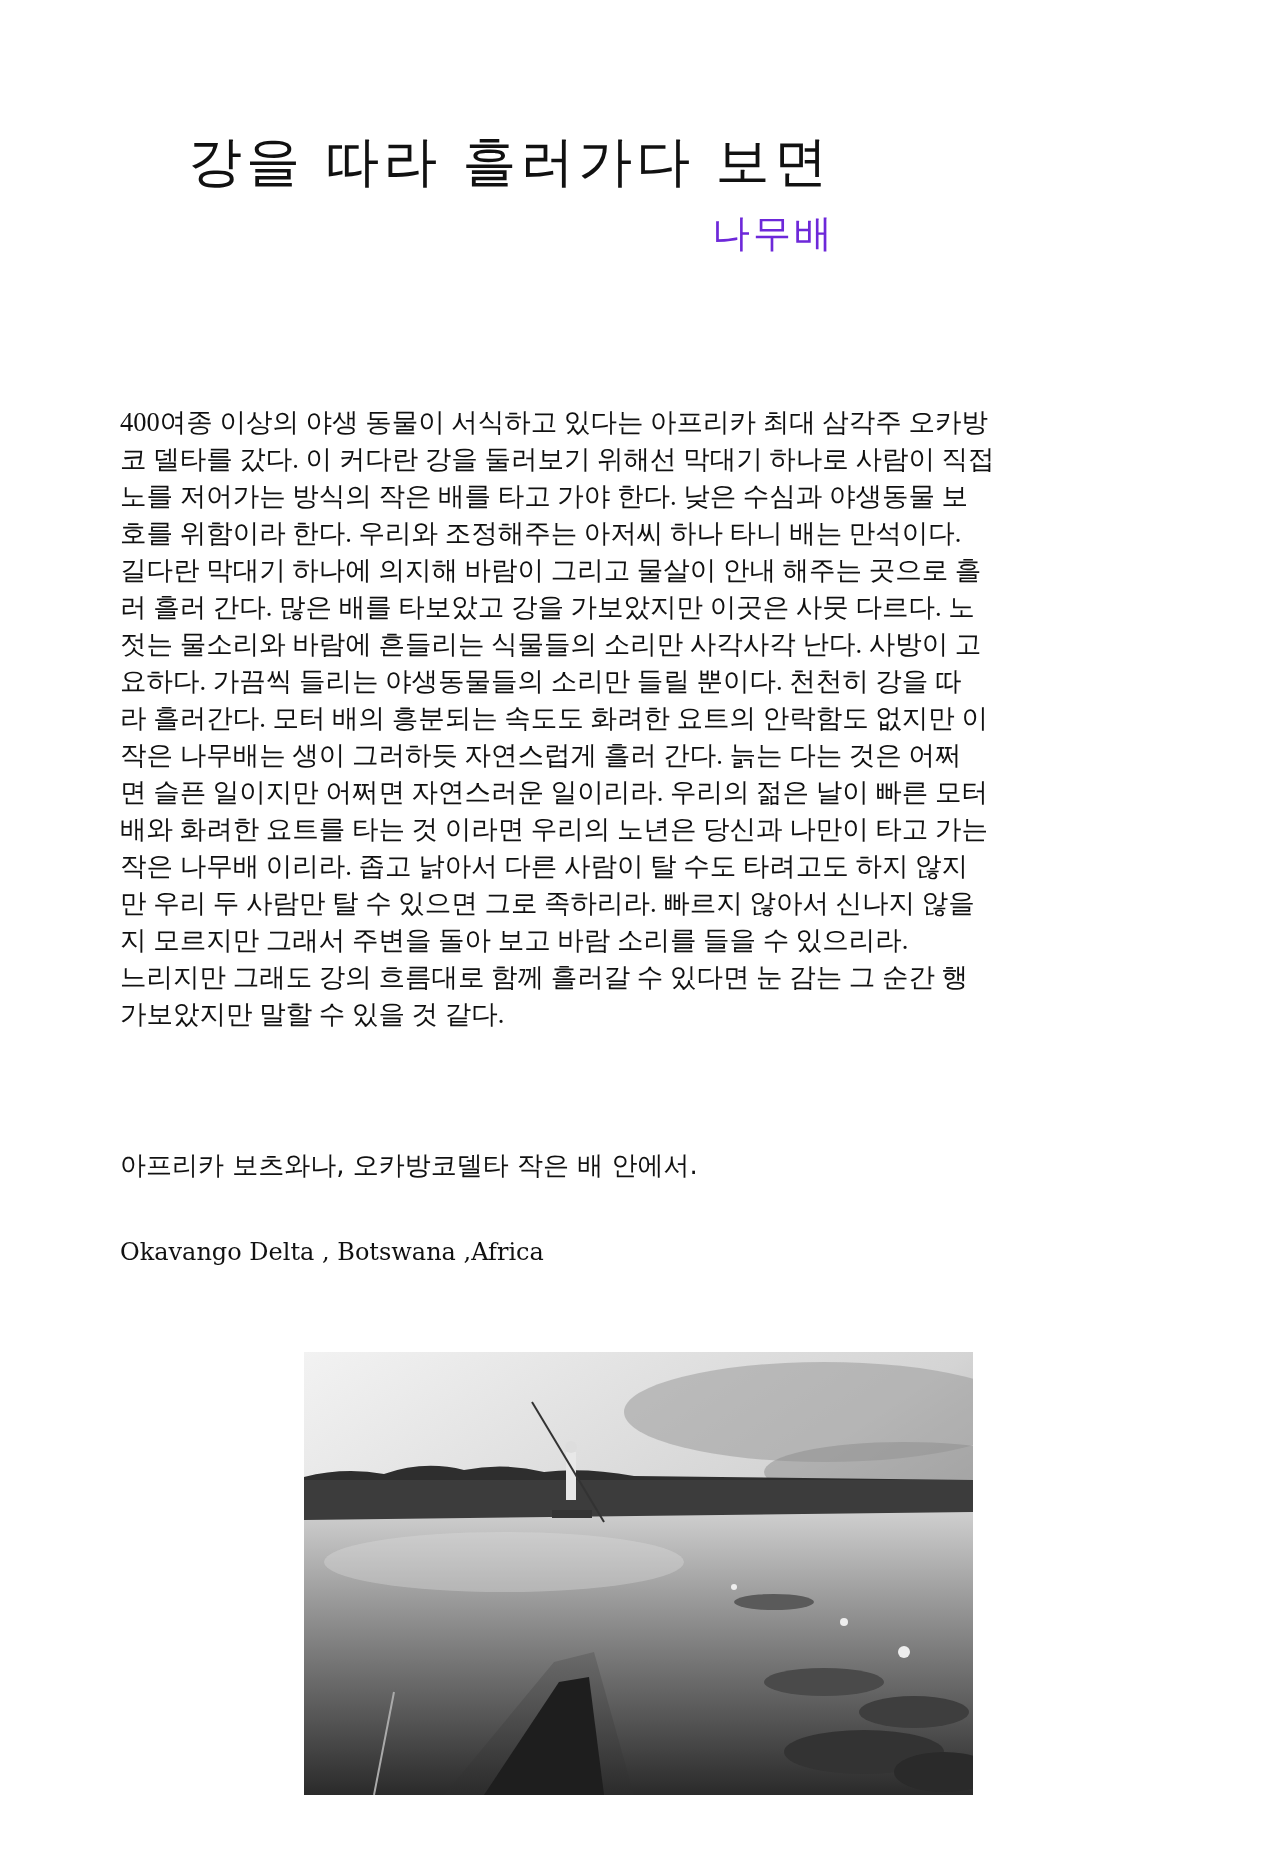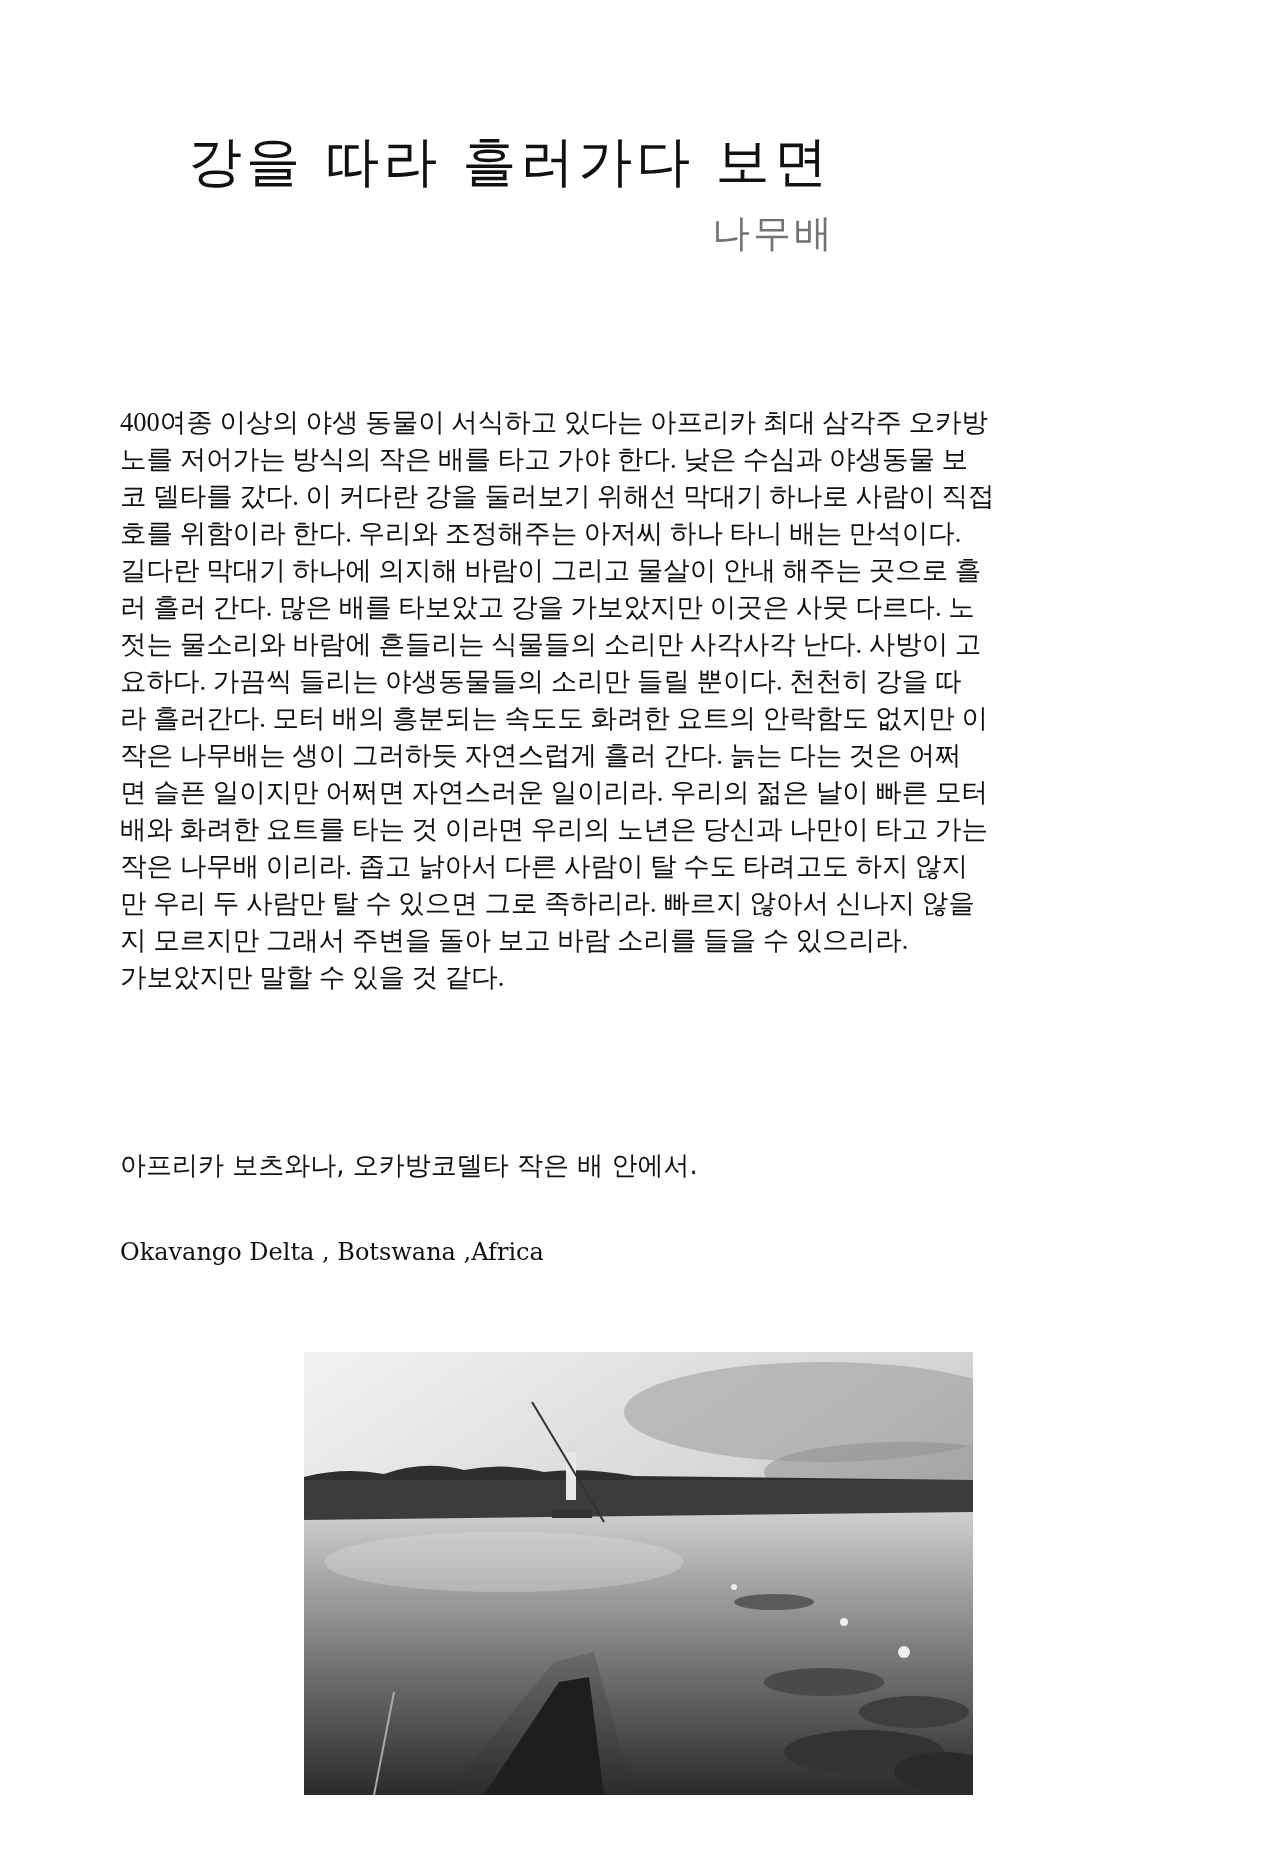--- a/index.html
+++ b/index.html
@@ -4,21 +4,21 @@
 <style>
   html, body { margin: 0; padding: 0; background: #ffffff; }
   body { width: 1280px; height: 1871px; position: relative; overflow: hidden; color: #111; }
   .title {
     position: absolute; left: 180px; top: 118px;
     font-family: "DejaVu Serif", serif; font-size: 54px; letter-spacing: 4px;
     font-weight: normal; margin: 8px; color: #111; white-space: nowrap;
   }
   .author {
     position: absolute; left: 712px; top: 208px;
-    font-family: "DejaVu Serif", serif; font-size: 38px; letter-spacing: 3px; color: #737373;
+    font-family: "DejaVu Serif", serif; font-size: 38px; letter-spacing: 3px; color: #6d28d9;
   }
   .body-text {
     position: absolute; left: 120px; top: 404px; width: 1060px;
     font-family: Liberation Serif, serif; font-size: 26.5px; line-height: 37px;
     margin: 0; color: #111;
   }
   .body-text .line { display: block; white-space: nowrap; }
   .caption-ko {
     position: absolute; left: 120px; top: 1148px;
     font-family: "DejaVu Sans", sans-serif; font-size: 26px; color: #111; white-space: nowrap;
@@ -34,34 +34,35 @@
   .photo svg { display: block; width: 100%; height: 100%; }
 </style>
 </head>
 <body>
 
 <h1 class="title">강을 따라 흘러가다 보면</h1>
 <div class="author">나무배</div>
 
 <p class="body-text">
   <span class="line">400여종 이상의 야생 동물이 서식하고 있다는 아프리카 최대 삼각주 오카방</span>
+  <span class="line">코 델타를 갔다. 이 커다란 강을 둘러보기 위해선 막대기 하나로 사람이 직접</span>
   <span class="line">노를 저어가는 방식의 작은 배를 타고 가야 한다.  낮은 수심과 야생동물 보</span>
-  <span class="line">코 델타를 갔다. 이 커다란 강을 둘러보기 위해선 막대기 하나로 사람이 직접</span>
   <span class="line">호를 위함이라 한다.  우리와 조정해주는 아저씨 하나 타니 배는 만석이다.</span>
   <span class="line">길다란 막대기 하나에 의지해 바람이 그리고 물살이 안내 해주는 곳으로 흘</span>
   <span class="line">러 흘러 간다.  많은 배를 타보았고 강을 가보았지만 이곳은 사뭇 다르다.  노</span>
   <span class="line">젓는 물소리와 바람에 흔들리는 식물들의 소리만 사각사각 난다.  사방이 고</span>
   <span class="line">요하다.  가끔씩 들리는 야생동물들의 소리만 들릴 뿐이다.  천천히 강을 따</span>
   <span class="line">라 흘러간다.  모터 배의 흥분되는 속도도 화려한 요트의 안락함도 없지만 이</span>
   <span class="line">작은 나무배는 생이 그러하듯 자연스럽게 흘러 간다.  늙는 다는 것은 어쩌</span>
   <span class="line">면 슬픈 일이지만 어쩌면 자연스러운 일이리라.  우리의 젊은 날이 빠른 모터</span>
   <span class="line">배와 화려한 요트를 타는 것 이라면 우리의 노년은 당신과 나만이 타고 가는</span>
   <span class="line">작은 나무배 이리라.  좁고 낡아서 다른 사람이 탈 수도 타려고도 하지 않지</span>
   <span class="line">만 우리 두 사람만 탈 수 있으면 그로 족하리라.  빠르지 않아서 신나지 않을</span>
   <span class="line">지 모르지만 그래서 주변을 돌아 보고 바람 소리를 들을 수 있으리라.</span>
+  <span class="line">느리지만 그래도 강의 흐름대로 함께 흘러갈 수 있다면 눈 감는 그 순간 행</span>
   <span class="line">가보았지만 말할 수 있을 것 같다.</span>
 </p>
 
 <div class="caption-ko">아프리카 보츠와나,  오카방코델타 작은 배 안에서.</div>
 <div class="caption-en">Okavango Delta , Botswana ,Africa</div>
 
 <div class="photo" title="Black-and-white photo from a wooden canoe on the Okavango Delta, a man poling a boat ahead among reeds and water lilies under a cloudy sky">
   <svg viewBox="0 0 669 443" preserveAspectRatio="none">
     <defs>
       <linearGradient id="sky" x1="0" y1="0" x2="1" y2="1">

